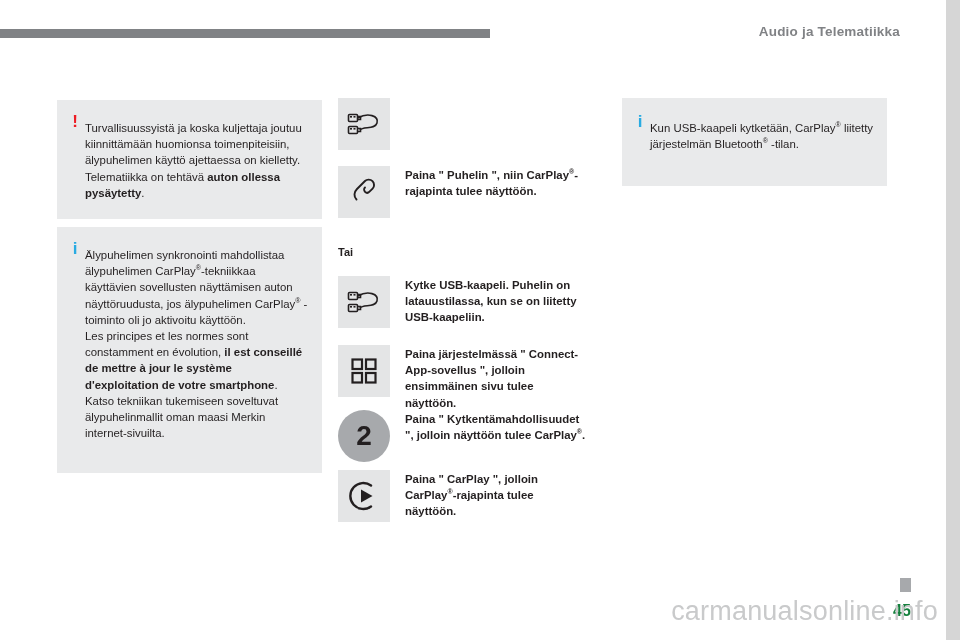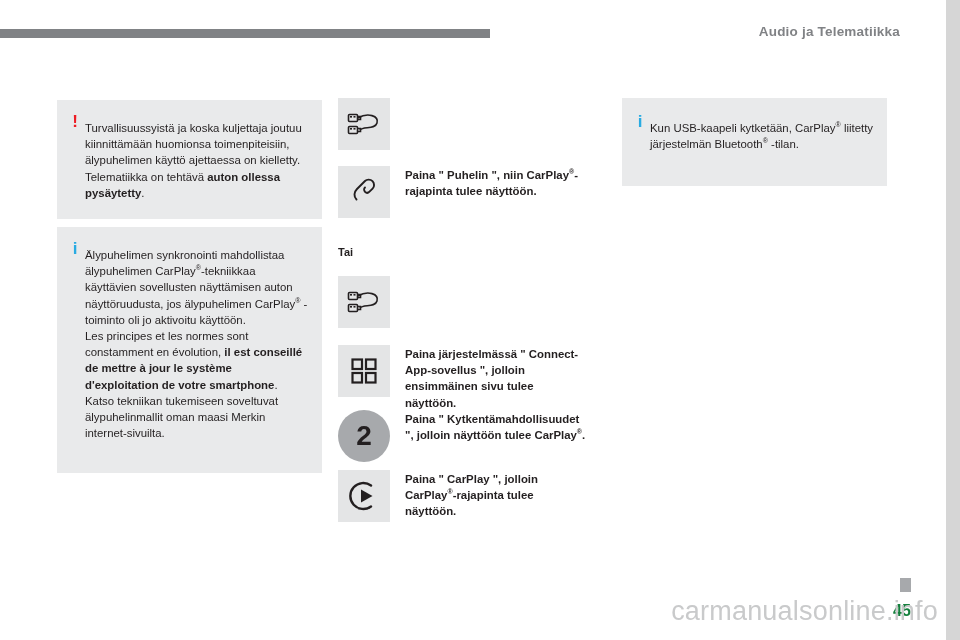--- a/index.html
+++ b/index.html
@@ -229,20 +229,21 @@
           <path d="M11.5 19.5 h3 v3 h-3"></path>
         </g>
         <g fill="#231f20">
           <rect x="4" y="7" width="2" height="1.6"></rect>
           <rect x="7.5" y="7" width="2" height="1.6"></rect>
           <rect x="4" y="19" width="2" height="1.6"></rect>
           <rect x="7.5" y="19" width="2" height="1.6"></rect>
         </g>
       </svg>
     </div>
+    <div class="step-text"><span style="font-weight: bold;">Kytke USB-kaapeli. Puhelin on latauustilassa, kun se on liitetty USB-kaapeliin.</span></div>
   </div>
 
   <div class="step" id="step-4">
     <div class="step-icon">
       <svg width="26" height="26" viewBox="0 0 26 26">
         <g fill="none" stroke="#231f20" stroke-width="2.2">
           <rect x="1.5" y="1.5" width="9.5" height="9.5"></rect>
           <rect x="15" y="1.5" width="9.5" height="9.5"></rect>
           <rect x="1.5" y="15" width="9.5" height="9.5"></rect>
           <rect x="15" y="15" width="9.5" height="9.5"></rect>

